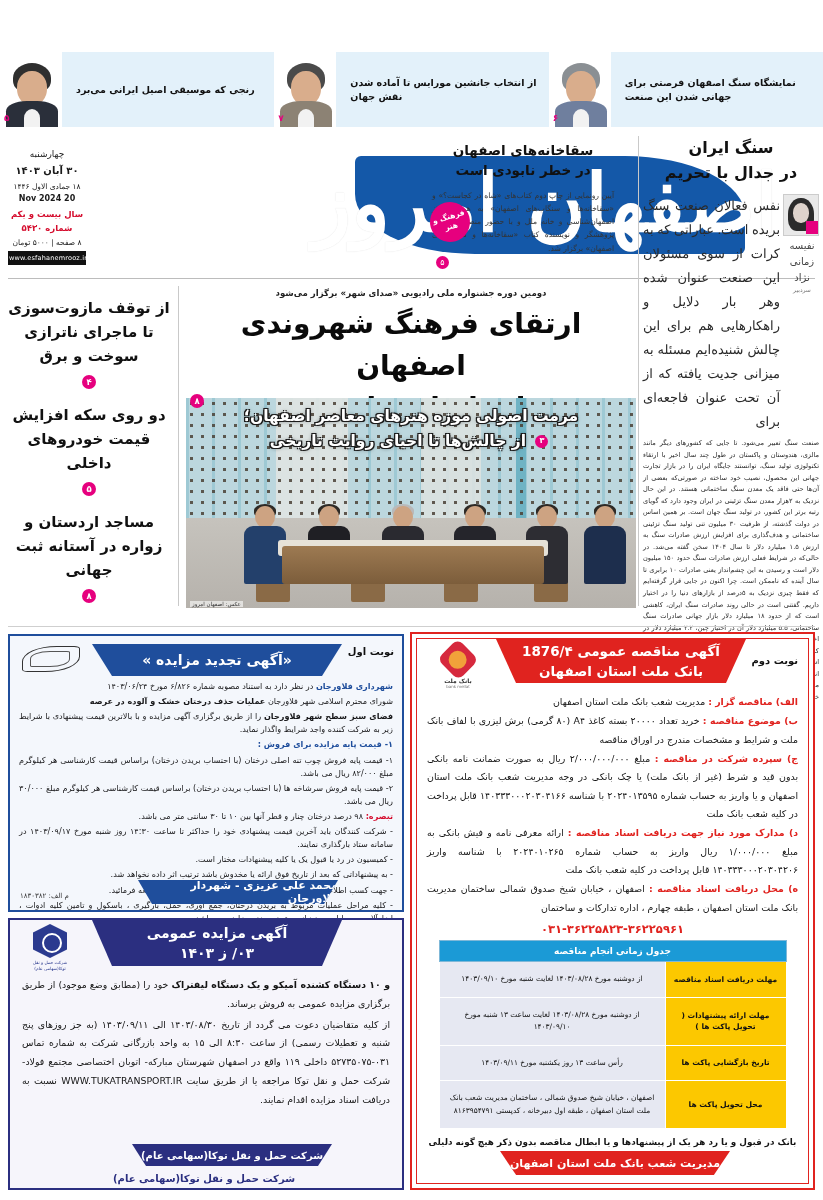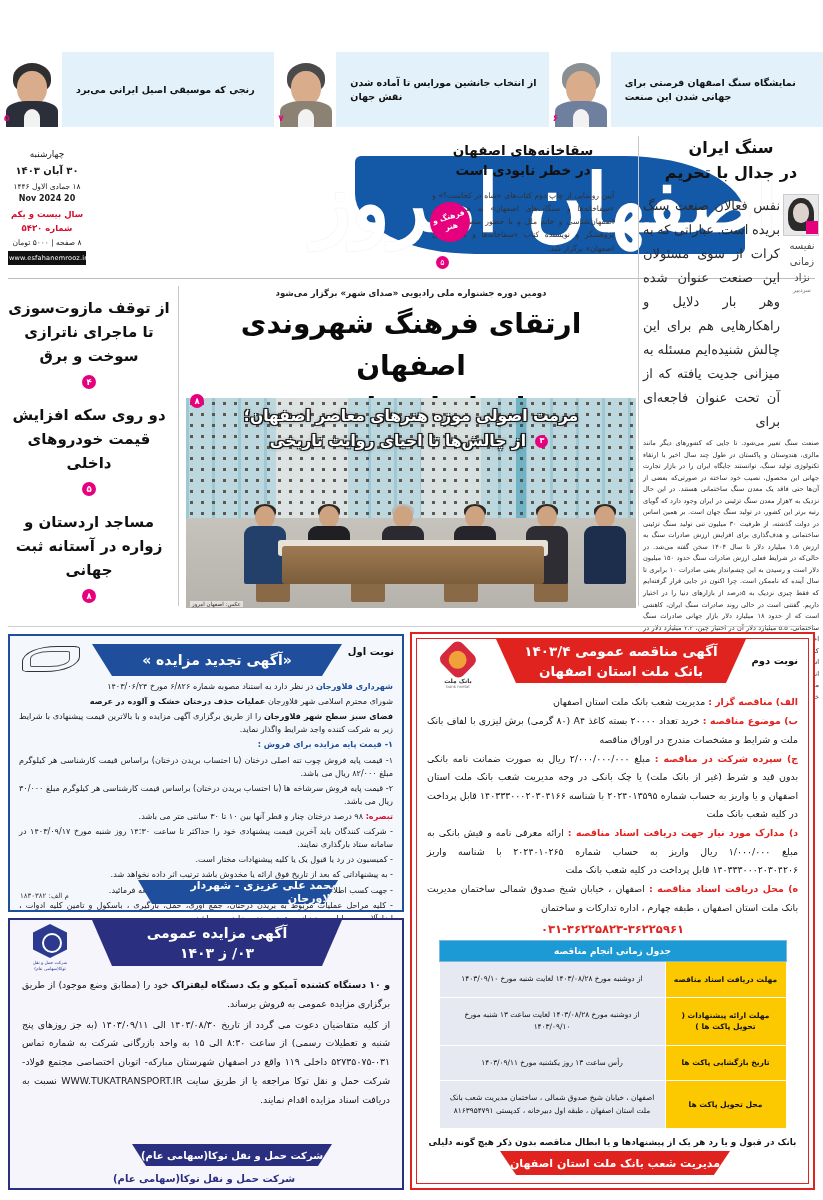--- a/index.html
+++ b/index.html
@@ -675,21 +675,21 @@
   <div class="ad3">
     <div class="ad3-inner">
 
       <div class="ad3-head">
         <div class="ad3-logo">
           <div class="mark"></div>
           <div class="ltext">بانک ملت</div>
           <div class="ltext2">bank mellat</div>
         </div>
         <div class="ad3-banner">
-          <span>آگهی مناقصه عمومی ۱۴۰۳/۴</span>
+          <span>آگهی مناقصه عمومی 1876/۴</span>
           <span>بانک ملت استان اصفهان</span>
         </div>
         <div class="ad3-nobat">نوبت دوم</div>
       </div>
 
       <div class="ad3-body">
         <p>
           <span class="lbl">الف) مناقصه گزار :</span><span> مدیریت شعب بانک ملت استان اصفهان</span>
         </p>
         <p>

